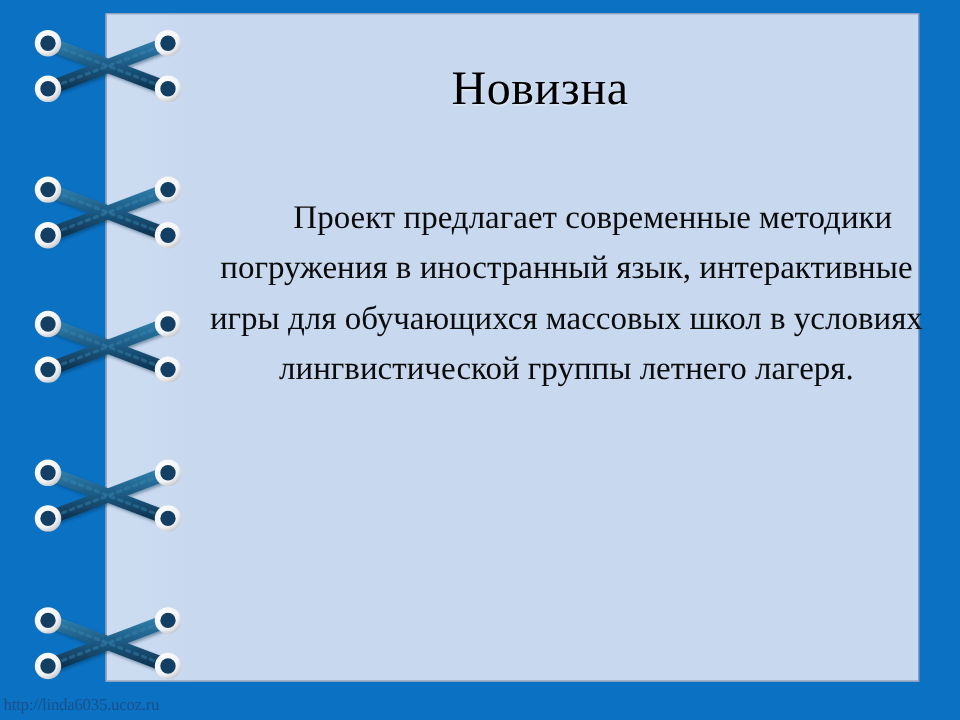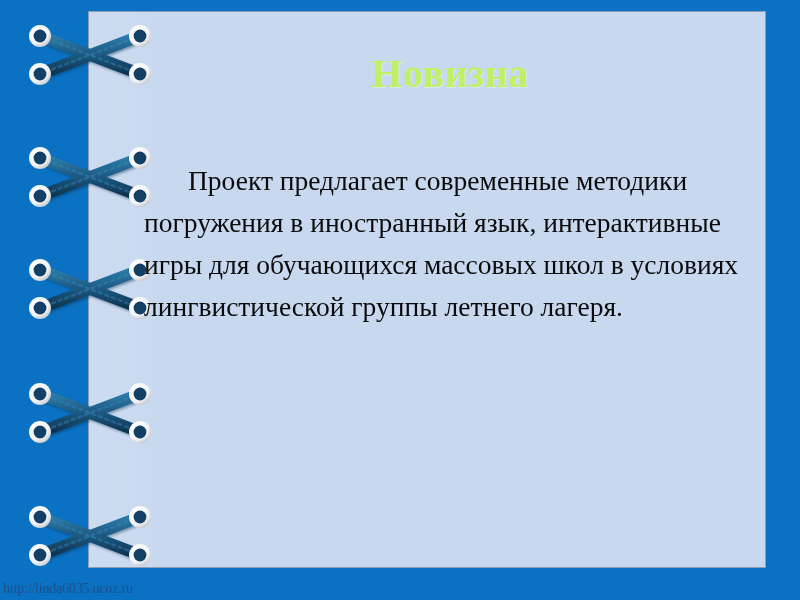--- a/index.html
+++ b/index.html
@@ -48,37 +48,38 @@
   }
 
   
   #title {
     position: absolute;
     left: 170px;
     top: 52px;
     width: 560px;
     text-align: center;
     font-size: 40px;
-    font-weight: bold;
-    color: #bef264;
+    font-weight: normal;
+    color: #000000;
     letter-spacing: 0.5px;
     line-height: 1.1;
     text-shadow: 1px 1px 0 rgba(255,255,255,0.35);
   }
 
   
   #body-text {
     position: absolute;
-    left: 144px;
+    left: 166px;
     top: 160px;
     width: 612px;
     font-size: 27.5px;
     line-height: 42px;
     color: #0b0b0b;
     text-indent: 44px;
+    text-align: center;
   }
 
   
   #lacing {
     position: absolute;
     left: 0;
     top: 0;
     width: 175px;
     height: 600px;
     pointer-events: none;

